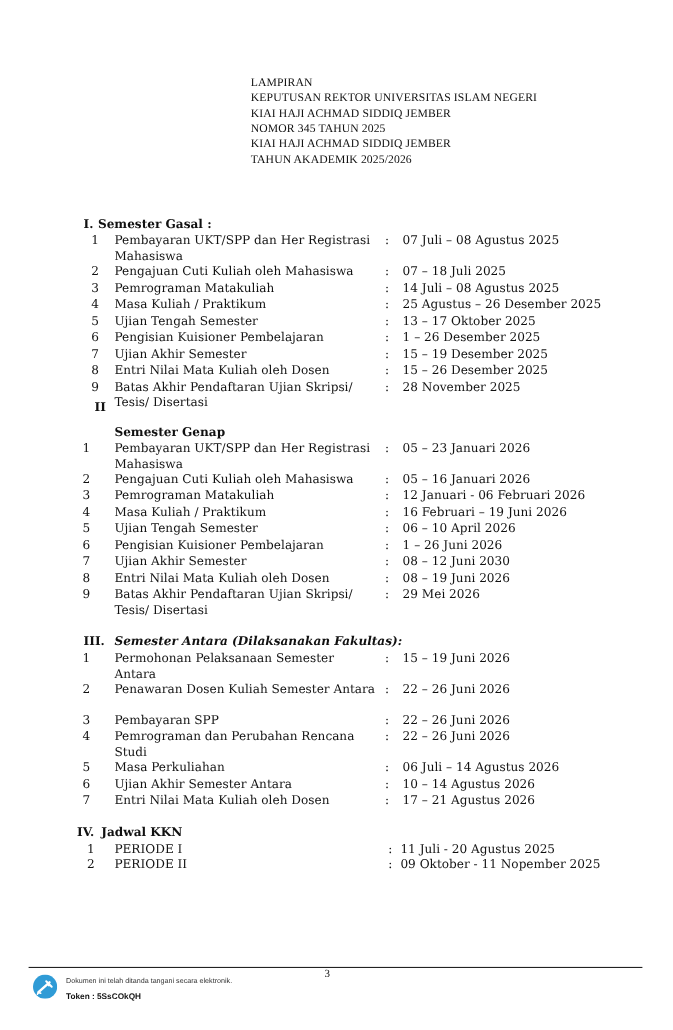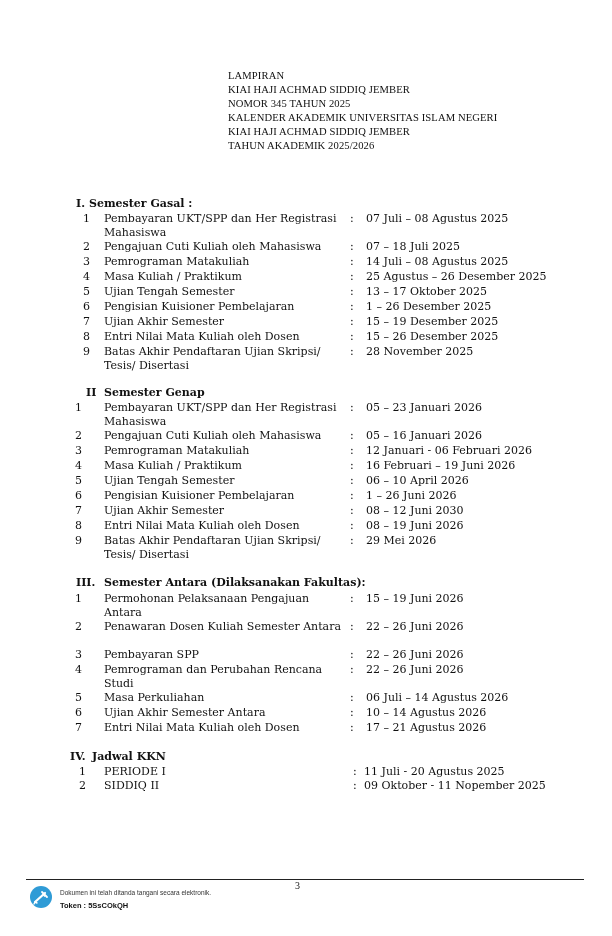--- a/index.html
+++ b/index.html
@@ -32,23 +32,23 @@
   .token { position: absolute; left: 60px; top: 901px; font-size: 7.5px; font-weight: bold; color: #111;
            font-family: "Liberation Sans", sans-serif; white-space: nowrap; }
 </style>
 </head>
 <body>
 
 <div class="page">
 
   <div class="header">
     <div>LAMPIRAN</div>
+    <div>KEPUTUSAN REKTOR UNIVERSITAS ISLAM NEGERI</div>
     <div>KIAI HAJI ACHMAD SIDDIQ JEMBER</div>
     <div>NOMOR 345 TAHUN 2025</div>
-    <div>KALENDER AKADEMIK UNIVERSITAS ISLAM NEGERI</div>
     <div>KIAI HAJI ACHMAD SIDDIQ JEMBER</div>
     <div>TAHUN AKADEMIK 2025/2026</div>
   </div>
 
   <div class="sec-num" style="left:76px;top:197px;">I.</div>
   <div class="sec-title" style="left:89px;top:197px;">Semester Gasal :</div>
 
   <div id="sec0">
       <div class="row" style="top: 212px;">
         <span class="n" style="left: 78px; width: 12px;">1</span>
@@ -99,21 +99,21 @@
         <span class="val">15 – 26 Desember 2025</span>
       </div>
       <div class="row" style="top: 345px;">
         <span class="n" style="left: 78px; width: 12px;">9</span>
         <span class="lbl">Batas Akhir Pendaftaran Ujian Skripsi/ Tesis/ Disertasi</span>
         <span class="colon">:</span>
         <span class="val">28 November 2025</span>
       </div>
     </div>
 
-  <div class="sec-num" style="left:86px;top:386px;">II</div>
+  <div class="sec-num" style="left:86px;top:364px;">II</div>
   <div class="sec-title" style="left:104px;top:386px;">Semester Genap</div>
 
   <div id="sec1">
       <div class="row" style="top: 401px;">
         <span class="n" style="left: 70px; width: 12px;">1</span>
         <span class="lbl">Pembayaran UKT/SPP dan Her Registrasi Mahasiswa</span>
         <span class="colon">:</span>
         <span class="val">05 – 23 Januari 2026</span>
       </div>
       <div class="row" style="top: 429px;">
@@ -160,26 +160,26 @@
       </div>
       <div class="row" style="top: 534px;">
         <span class="n" style="left: 70px; width: 12px;">9</span>
         <span class="lbl">Batas Akhir Pendaftaran Ujian Skripsi/ Tesis/ Disertasi</span>
         <span class="colon">:</span>
         <span class="val">29 Mei 2026</span>
       </div>
     </div>
 
   <div class="sec-num" style="left:76px;top:576px;">III.</div>
-  <div class="sec-title" style="left:104px;top:576px;">Semester Antara (Dilaksanakan Fakultas):</div>
+  <div class="sec-title" style="left:104px;top:576px;font-style:italic;">Semester Antara (Dilaksanakan Fakultas):</div>
 
   <div id="sec2">
       <div class="row" style="top: 592px;">
         <span class="n" style="left: 70px; width: 12px;">1</span>
-        <span class="lbl">Permohonan Pelaksanaan Pengajuan Antara</span>
+        <span class="lbl">Permohonan Pelaksanaan Semester Antara</span>
         <span class="colon">:</span>
         <span class="val">15 – 19 Juni 2026</span>
       </div>
       <div class="row" style="top: 620px;">
         <span class="n" style="left: 70px; width: 12px;">2</span>
         <span class="lbl">Penawaran Dosen Kuliah Semester Antara</span>
         <span class="colon">:</span>
         <span class="val">22 – 26 Juni 2026</span>
       </div>
       <div class="row" style="top: 648px;">
@@ -219,21 +219,21 @@
 
   <div id="sec3">
       <div class="row kkn" style="top: 765px;">
         <span class="n" style="left: 74px; width: 12px;">1</span>
         <span class="lbl">PERIODE I</span>
         <span class="colon">:</span>
         <span class="val">11 Juli - 20 Agustus 2025</span>
       </div>
       <div class="row kkn" style="top: 779px;">
         <span class="n" style="left: 74px; width: 12px;">2</span>
-        <span class="lbl">SIDDIQ II</span>
+        <span class="lbl">PERIODE II</span>
         <span class="colon">:</span>
         <span class="val">09 Oktober - 11 Nopember 2025</span>
       </div>
     </div>
 
   <div class="footer-rule"></div>
   <div class="page-num">3</div>
   <svg class="sign-icon" viewBox="0 0 22 22">
     <circle cx="11" cy="11" r="11" fill="#2f9bd6"></circle>
     <path d="M5 16 L15 7" stroke="#fff" stroke-width="2.2" stroke-linecap="round"></path>

